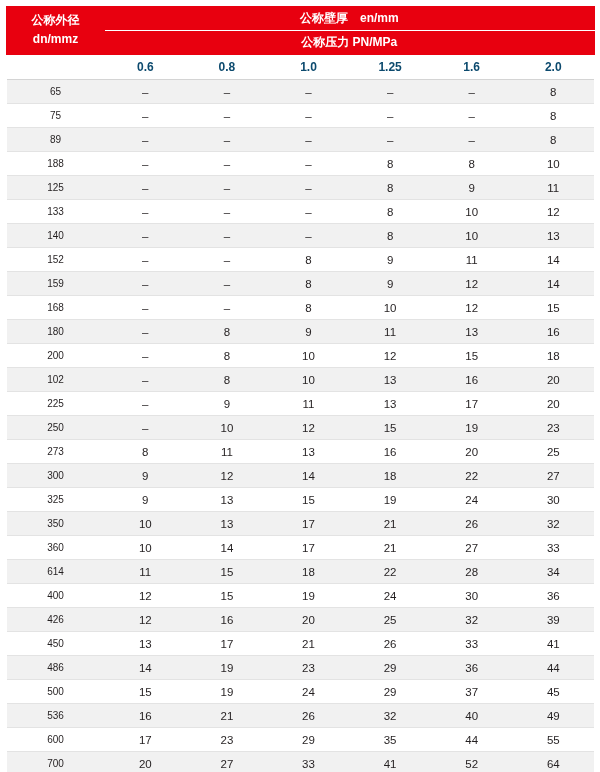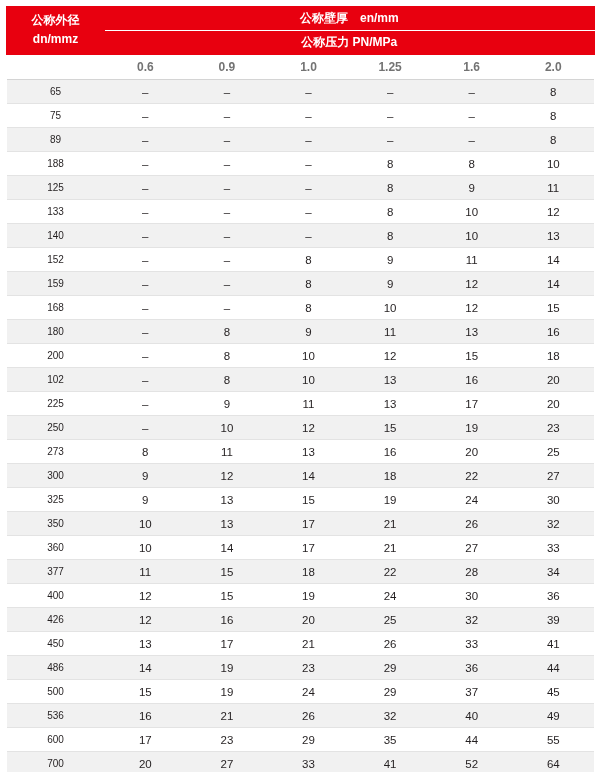--- a/index.html
+++ b/index.html
@@ -53,21 +53,21 @@
     border-bottom: 1px solid #ffffff;
     margin-top: 8px;
   }
   th.band2 {
     height: 23px;
     line-height: 23px;
   }
 
   thead tr.units th {
     background: #ffffff;
-    color: #737373;
+    color: #0c4a6e;
     border: none;
     border-bottom: 1px solid #d4d4d4;
     height: 24px;
     line-height: 24px;
     font-size: 12px;
     font-weight: bold;
   }
   thead tr.units th.blank {
     background: #ffffff;
   }
@@ -149,21 +149,21 @@
           <span class="l2">dn/mmz</span>
         </th>
         <th class="band" colspan="6">公称壁厚　en/mm</th>
       </tr>
       <tr>
         <th class="band2" colspan="6">公称压力 PN/MPa</th>
       </tr>
       <tr class="units">
         <th class="blank"></th>
         <th>0.6</th>
-        <th>0.9</th>
+        <th>0.8</th>
         <th>1.0</th>
         <th>1.25</th>
         <th>1.6</th>
         <th>2.0</th>
       </tr>
     </thead>
     <tbody id="tbody">
         <tr class="odd">
           <td class="dn">65</td>
           <td>–</td>
@@ -338,21 +338,21 @@
         <tr class="even">
           <td class="dn">360</td>
           <td>10</td>
           <td>14</td>
           <td>17</td>
           <td>21</td>
           <td>27</td>
           <td>33</td>
         </tr>
         <tr class="odd">
-          <td class="dn">377</td>
+          <td class="dn">614</td>
           <td>11</td>
           <td>15</td>
           <td>18</td>
           <td>22</td>
           <td>28</td>
           <td>34</td>
         </tr>
         <tr class="even">
           <td class="dn">400</td>
           <td>12</td>

